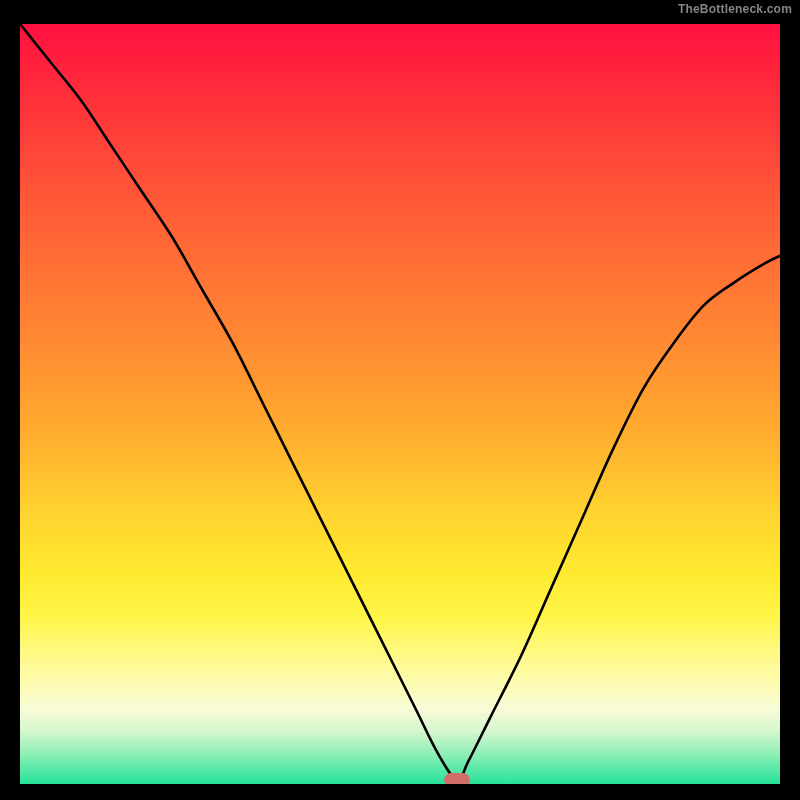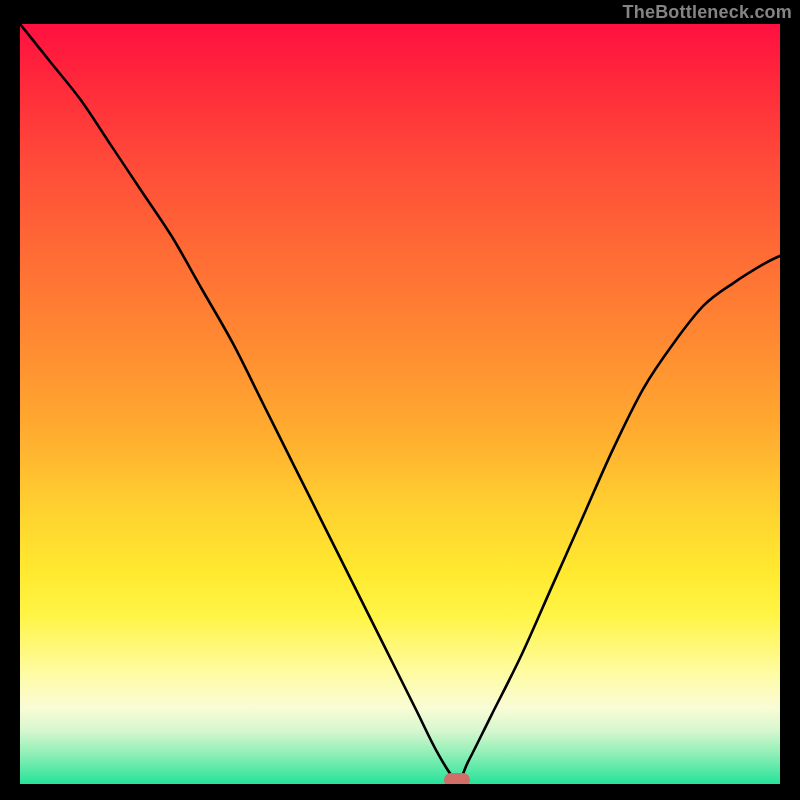--- a/index.html
+++ b/index.html
@@ -15,21 +15,21 @@
     position: relative;
     width: 800px;
     height: 800px;
     background: #000;
   }
   .attribution {
     position: absolute;
     top: 2px;
     right: 8px;
     color: #848484;
-    font-size: 18px;
+    font-size: 12px;
     font-weight: 600;
     letter-spacing: 0.2px;
     z-index: 10;
   }
   .plot-area {
     position: absolute;
     left: 20px;
     top: 24px;
     width: 760px;
     height: 760px;

